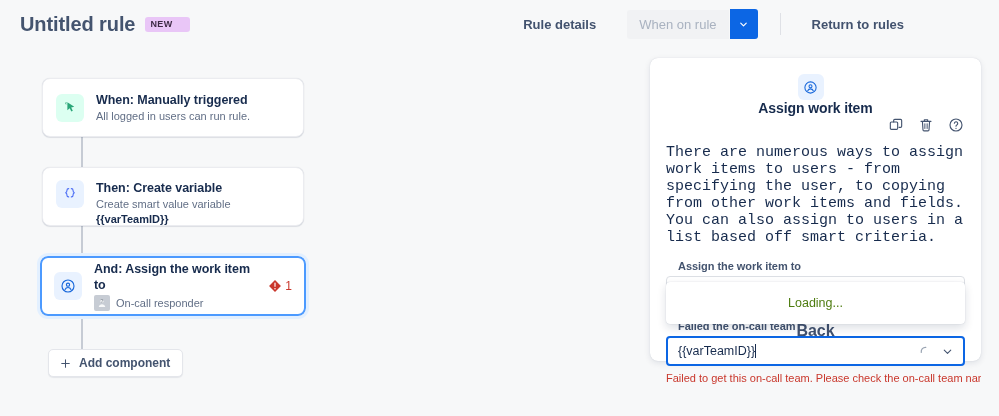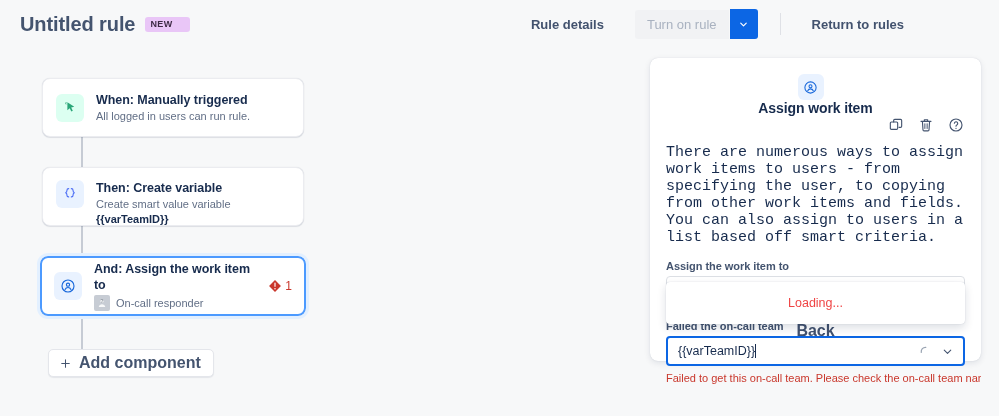--- a/index.html
+++ b/index.html
@@ -232,21 +232,21 @@
     left: 48px;
     top: 301px;
     height: 28px;
     display: flex;
     align-items: center;
     gap: 7px;
     background: #ffffff;
     border: 1px solid #e4e6eb;
     border-radius: 5px;
     padding: 0 12px 0 10px;
-    font-size: 16px;
+    font-size: 12px;
     font-weight: 600;
     color: #44546f;
     font-family: inherit;
     cursor: pointer;
     box-shadow: 0 1px 1px rgba(9,30,66,0.08);
   }
 
   
   .panel {
     position: absolute;
@@ -308,21 +308,21 @@
     font-size: 15px;
     line-height: 17px;
     color: #172b4d;
     font-family: Liberation Mono, monospace;
   }
 
   .field-label {
     font-size: 11px;
     font-weight: 700;
     color: #44546f;
-    padding: 0 16px;
+    padding: 0 28px;
     margin-top: 14px;
     margin-bottom: 4px;
     letter-spacing: -0.05px;
   }
 
   .select-wrap { padding: 0 16px; position: relative; }
 
   .select-box {
     height: 30px;
     border: 1px solid #dcdfe4;
@@ -376,21 +376,21 @@
     top: 224px;
     width: 299px;
     height: 42px;
     background: #ffffff;
     border-radius: 4px;
     box-shadow: 0 4px 10px rgba(9,30,66,0.14), 0 0 1px rgba(9,30,66,0.24);
     display: flex;
     align-items: center;
     justify-content: center;
     font-size: 12.5px;
-    color: #ef4444;
+    color: #4d7c0f;
     z-index: 5;
   }
 
   .panel-footer {
     position: absolute;
     left: 0;
     top: 258px;
     width: 331px;
     display: flex;
     align-items: center;
@@ -430,21 +430,21 @@
 <div class="header">
   <div class="header-left">
     <span class="rule-title">Untitled rule</span>
     <span class="new-badge">NEW</span>
   </div>
 
   <div class="header-right">
     <button class="hdr-btn">Rule details</button>
 
     <div class="turn-on-group">
-      <button class="turn-on-btn" disabled="">Turn on rule</button>
+      <button class="turn-on-btn" disabled="">When on rule</button>
       <button class="turn-on-caret">
         <svg width="11" height="11" viewBox="0 0 24 24" fill="none">
           <path d="M6 9l6 6 6-6" stroke="#ffffff" stroke-width="2.6" stroke-linecap="round" stroke-linejoin="round"></path>
         </svg>
       </button>
     </div>
 
     <div class="hdr-divider"></div>
 
     <button class="hdr-btn">Return to rules</button>

